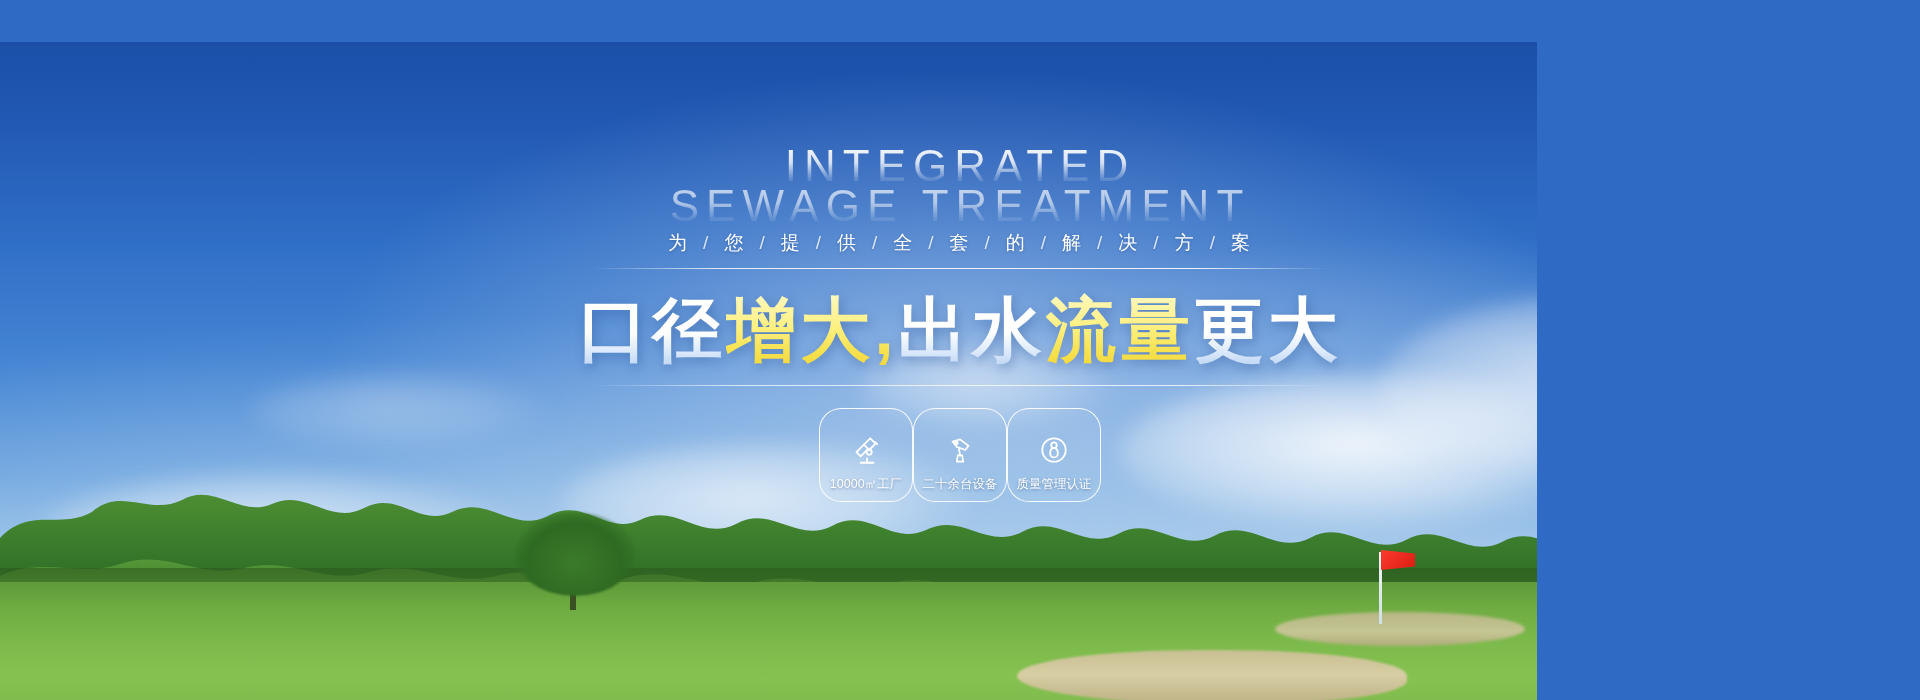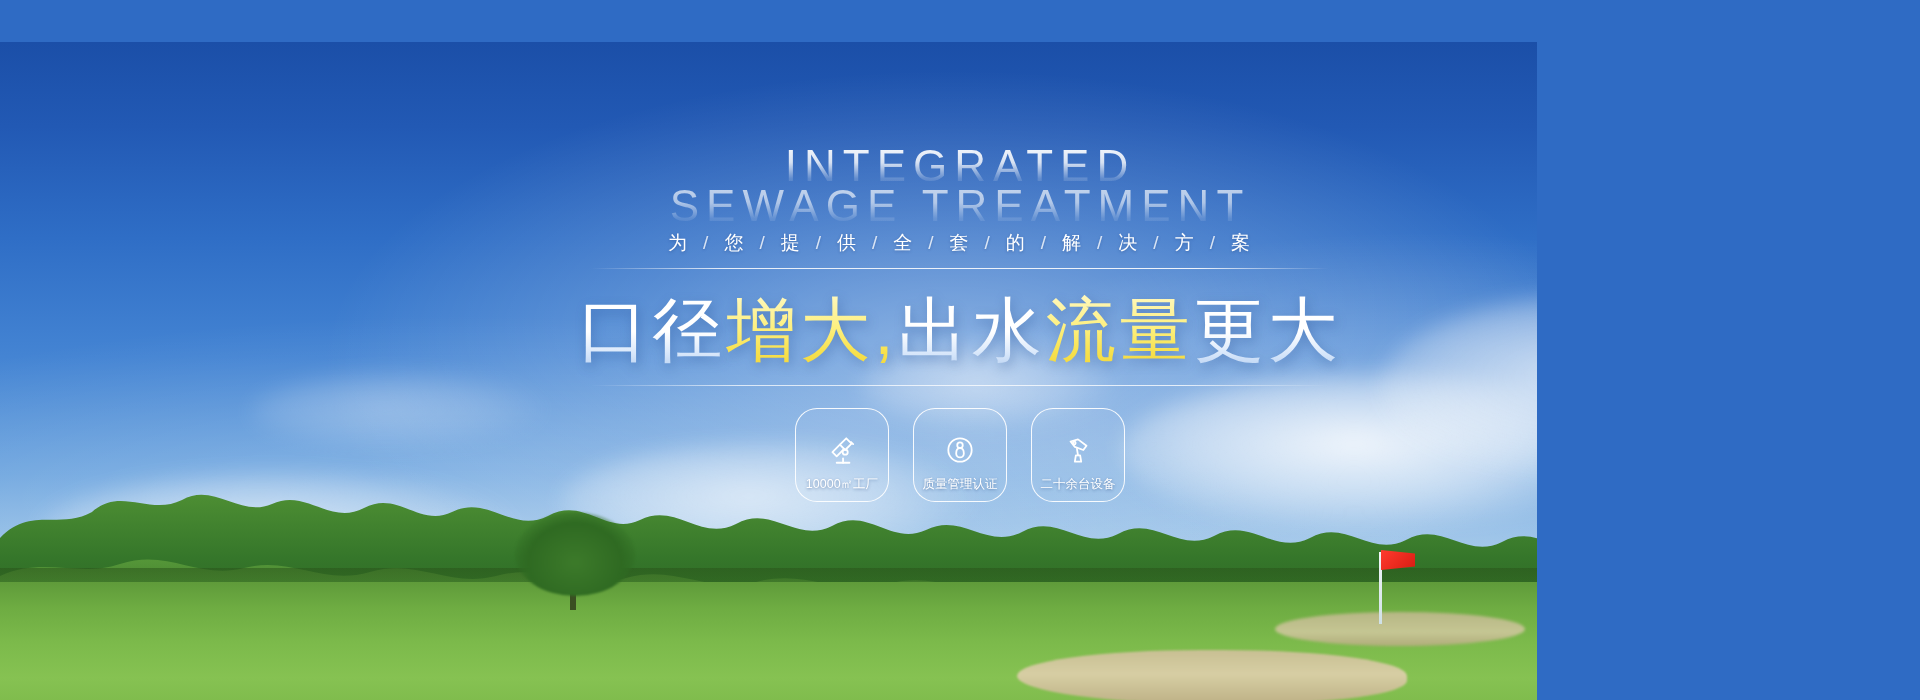--- a/index.html
+++ b/index.html
@@ -115,21 +115,21 @@
   .slashrow .ch { padding:0 10px; }
   .slashrow .sl { opacity:.78; font-weight:300; padding:0 4px; }
 
   .divider {
     width:738px; height:1px; margin:12px auto 0;
     background:linear-gradient(90deg, rgba(255,255,255,0) 0%, rgba(255,255,255,.85) 18%, rgba(255,255,255,.9) 82%, rgba(255,255,255,0) 100%);
   }
 
   .headline {
     margin-top:22px;
-    font-size:70px; font-weight:400; letter-spacing:4px;
+    font-size:70px; font-weight:700; letter-spacing:4px;
     line-height:1.12; white-space:nowrap;
   }
   .headline .w {
     background:linear-gradient(180deg,#ffffff 0%,#ffffff 52%,#dbe9fb 78%,#b9d2f2 100%);
     -webkit-background-clip:text; background-clip:text;
     color:transparent; -webkit-text-fill-color:transparent;
     filter:drop-shadow(2px 4px 6px rgba(24,60,128,.35));
   }
   .headline .y {
     background:linear-gradient(180deg,#fff9c4 0%,#fdef7e 48%,#f7e14e 78%,#f2d63a 100%);
@@ -138,21 +138,21 @@
     filter:drop-shadow(2px 4px 6px rgba(24,60,128,.35));
   }
   .divider2 {
     width:738px; height:1px; margin:16px auto 0;
     background:linear-gradient(90deg, rgba(255,255,255,0) 0%, rgba(255,255,255,.72) 20%, rgba(255,255,255,.78) 80%, rgba(255,255,255,0) 100%);
   }
 
   
   .badges {
     margin-top:22px;
-    display:flex; justify-content:center; align-items:flex-start; gap:24px;
+    display:flex; justify-content:center; align-items:flex-start; 
   }
   .badge {
     width:94px; height:94px; border:1.6px solid rgba(255,255,255,.92);
     border-radius:22px;
     display:flex; flex-direction:column; align-items:center; justify-content:flex-end;
     padding-bottom:8px; gap:7px;
     background:rgba(255,255,255,0.04);
   }
   .badge .ic { width:34px; height:34px; margin-bottom:2px; }
   .badge .ic svg { width:34px; height:34px; display:block; }
@@ -260,34 +260,34 @@
               <path d="M17 24v4"></path>
               <path d="M11 28h12"></path>
               <path d="M24.5 8.5l2 2"></path>
             </svg>
           </span>
           <span class="lbl">10000㎡工厂</span>
         </div>
         <div class="badge">
           <span class="ic">
             <svg viewBox="0 0 32 32" fill="none" stroke="#fff" stroke-width="1.7" stroke-linecap="round" stroke-linejoin="round">
-              <circle cx="16" cy="16" r="11"></circle>
-              <circle cx="16" cy="11.5" r="2.6"></circle>
-              <path d="M16 14.2c-2.4 0-3.6 2.4-3.6 5 0 2.2 1.6 3.8 3.6 3.8s3.6-1.6 3.6-3.8c0-2.6-1.2-5-3.6-5z"></path>
-            </svg>
-          </span>
-          <span class="lbl">质量管理认证</span>
-        </div>
-        <div class="badge">
-          <span class="ic">
-            <svg viewBox="0 0 32 32" fill="none" stroke="#fff" stroke-width="1.7" stroke-linecap="round" stroke-linejoin="round">
               <path d="M9 8l7-2 8 6-3 4-8-3z"></path>
               <circle cx="12.5" cy="9.5" r="1.3"></circle>
               <path d="M15 15l1 6"></path>
               <path d="M13 27h6l-1-6h-4z"></path>
             </svg>
           </span>
           <span class="lbl">二十余台设备</span>
         </div>
+        <div class="badge">
+          <span class="ic">
+            <svg viewBox="0 0 32 32" fill="none" stroke="#fff" stroke-width="1.7" stroke-linecap="round" stroke-linejoin="round">
+              <circle cx="16" cy="16" r="11"></circle>
+              <circle cx="16" cy="11.5" r="2.6"></circle>
+              <path d="M16 14.2c-2.4 0-3.6 2.4-3.6 5 0 2.2 1.6 3.8 3.6 3.8s3.6-1.6 3.6-3.8c0-2.6-1.2-5-3.6-5z"></path>
+            </svg>
+          </span>
+          <span class="lbl">质量管理认证</span>
+        </div>
       </div>
 
   </div>
 </div>
 
 </body></html>

